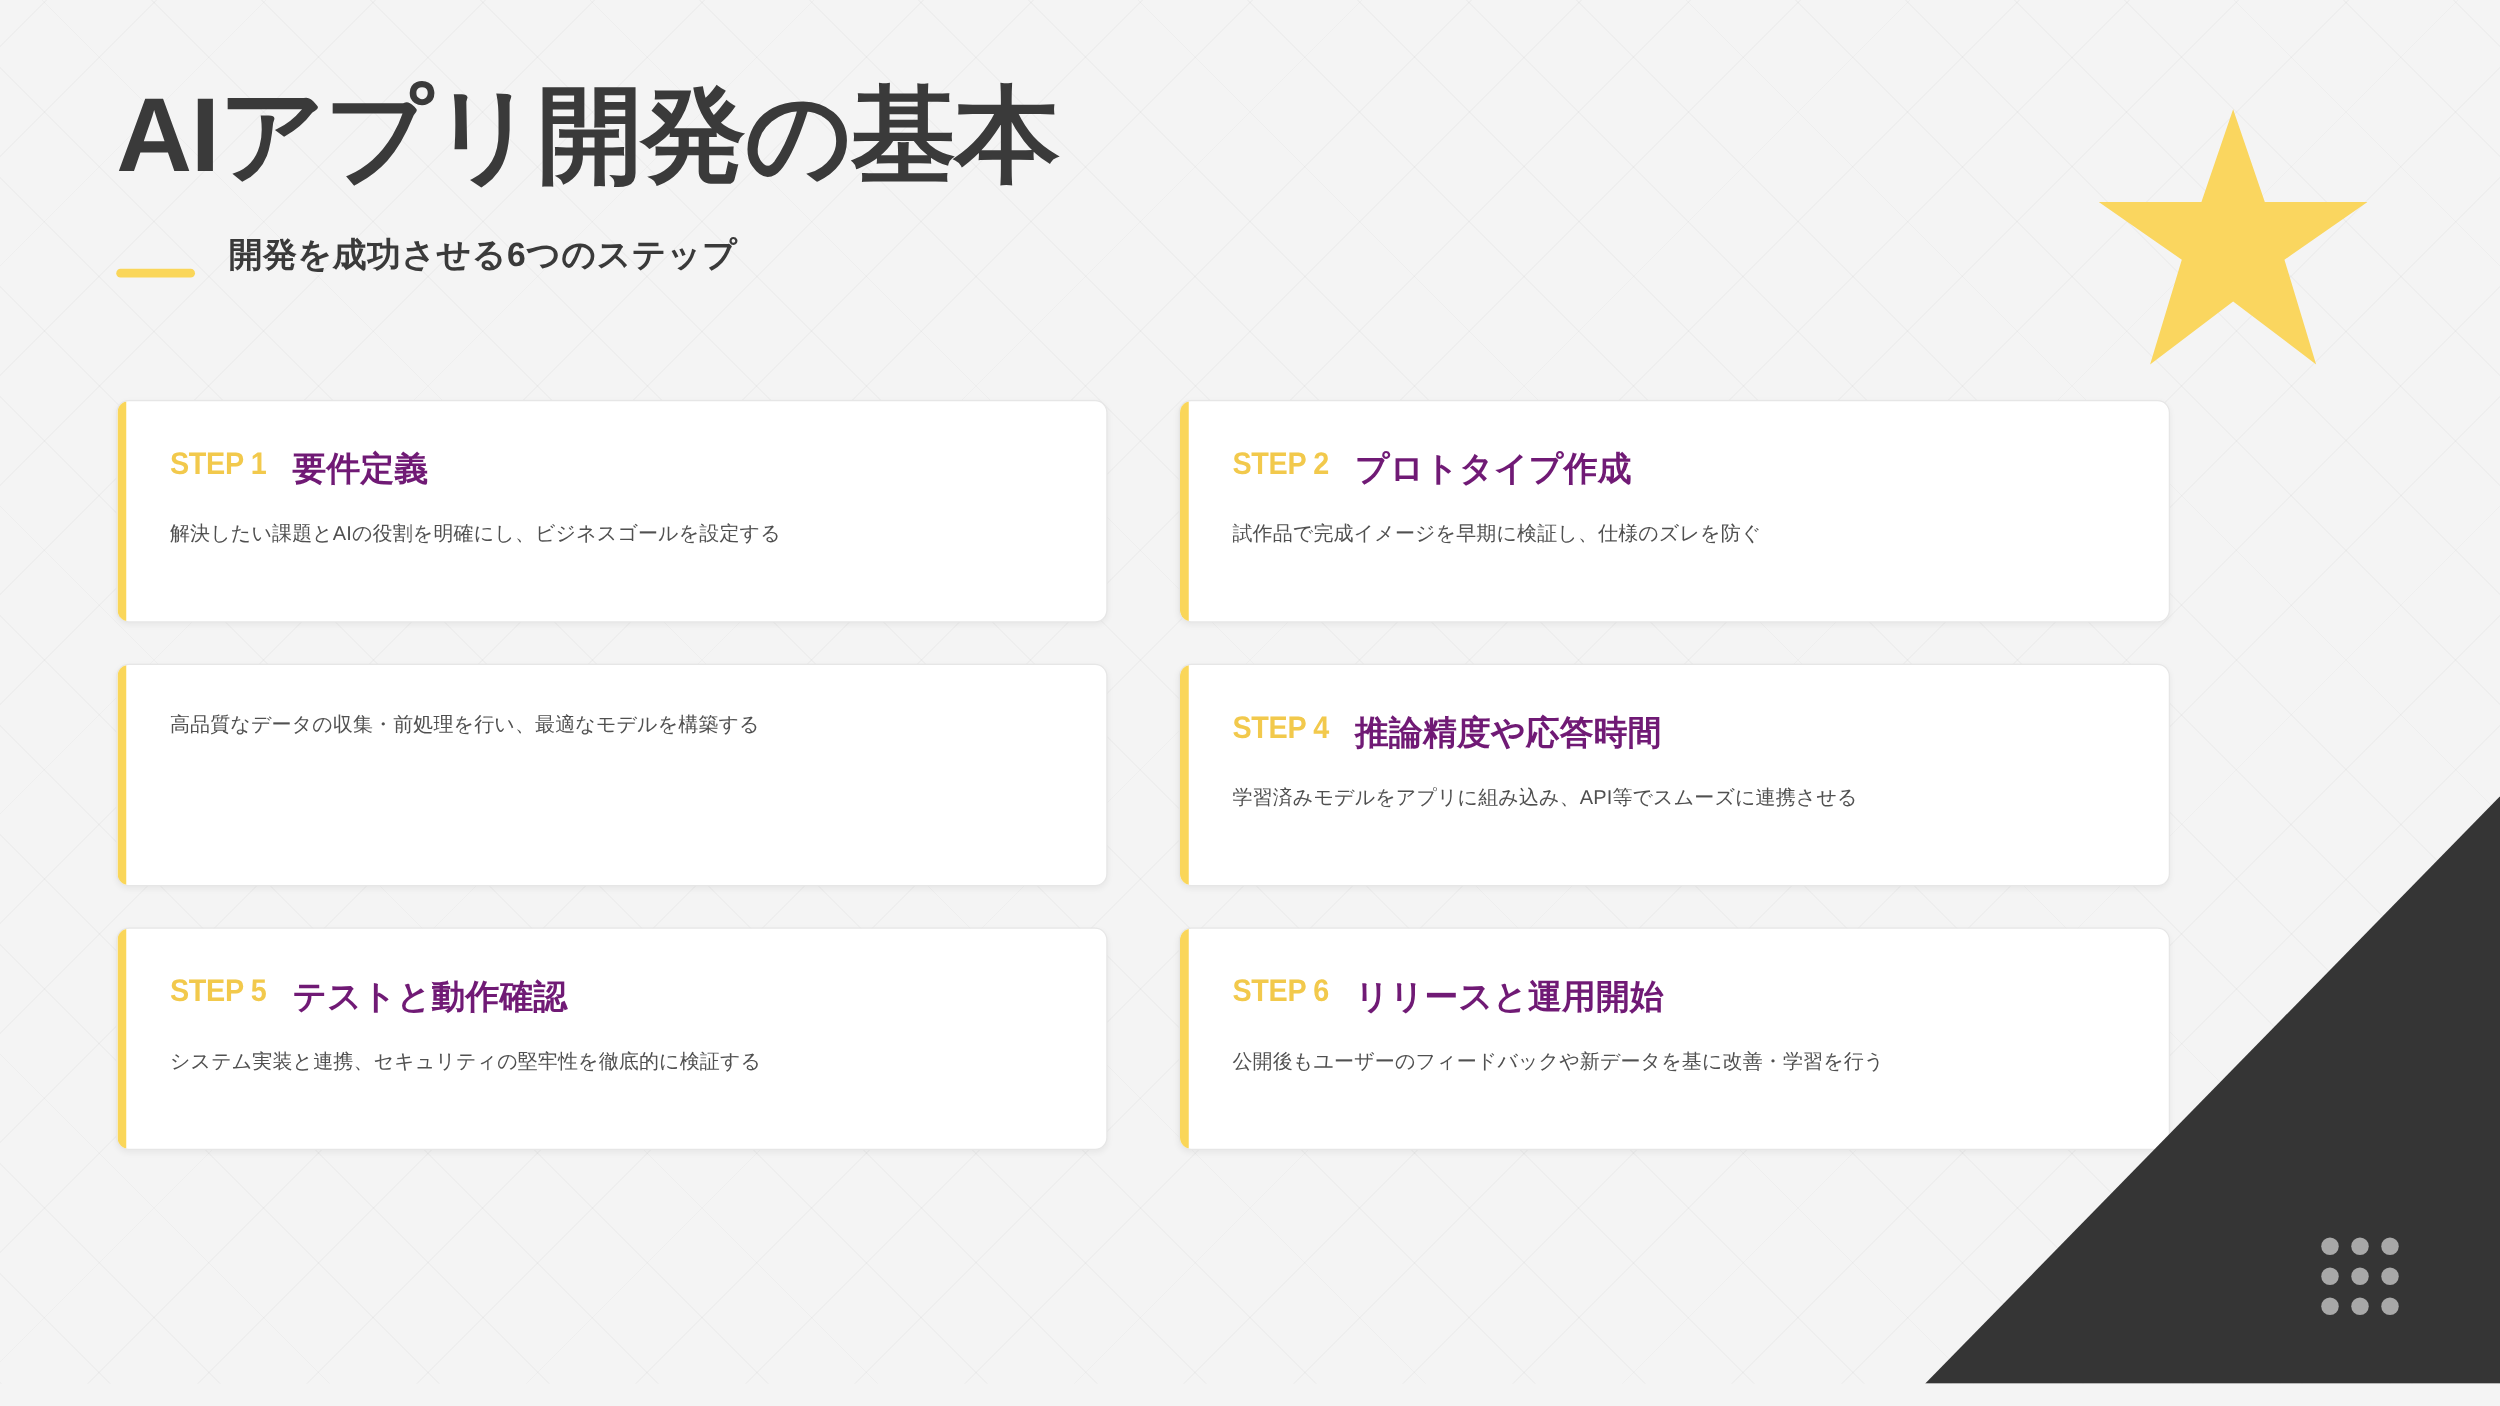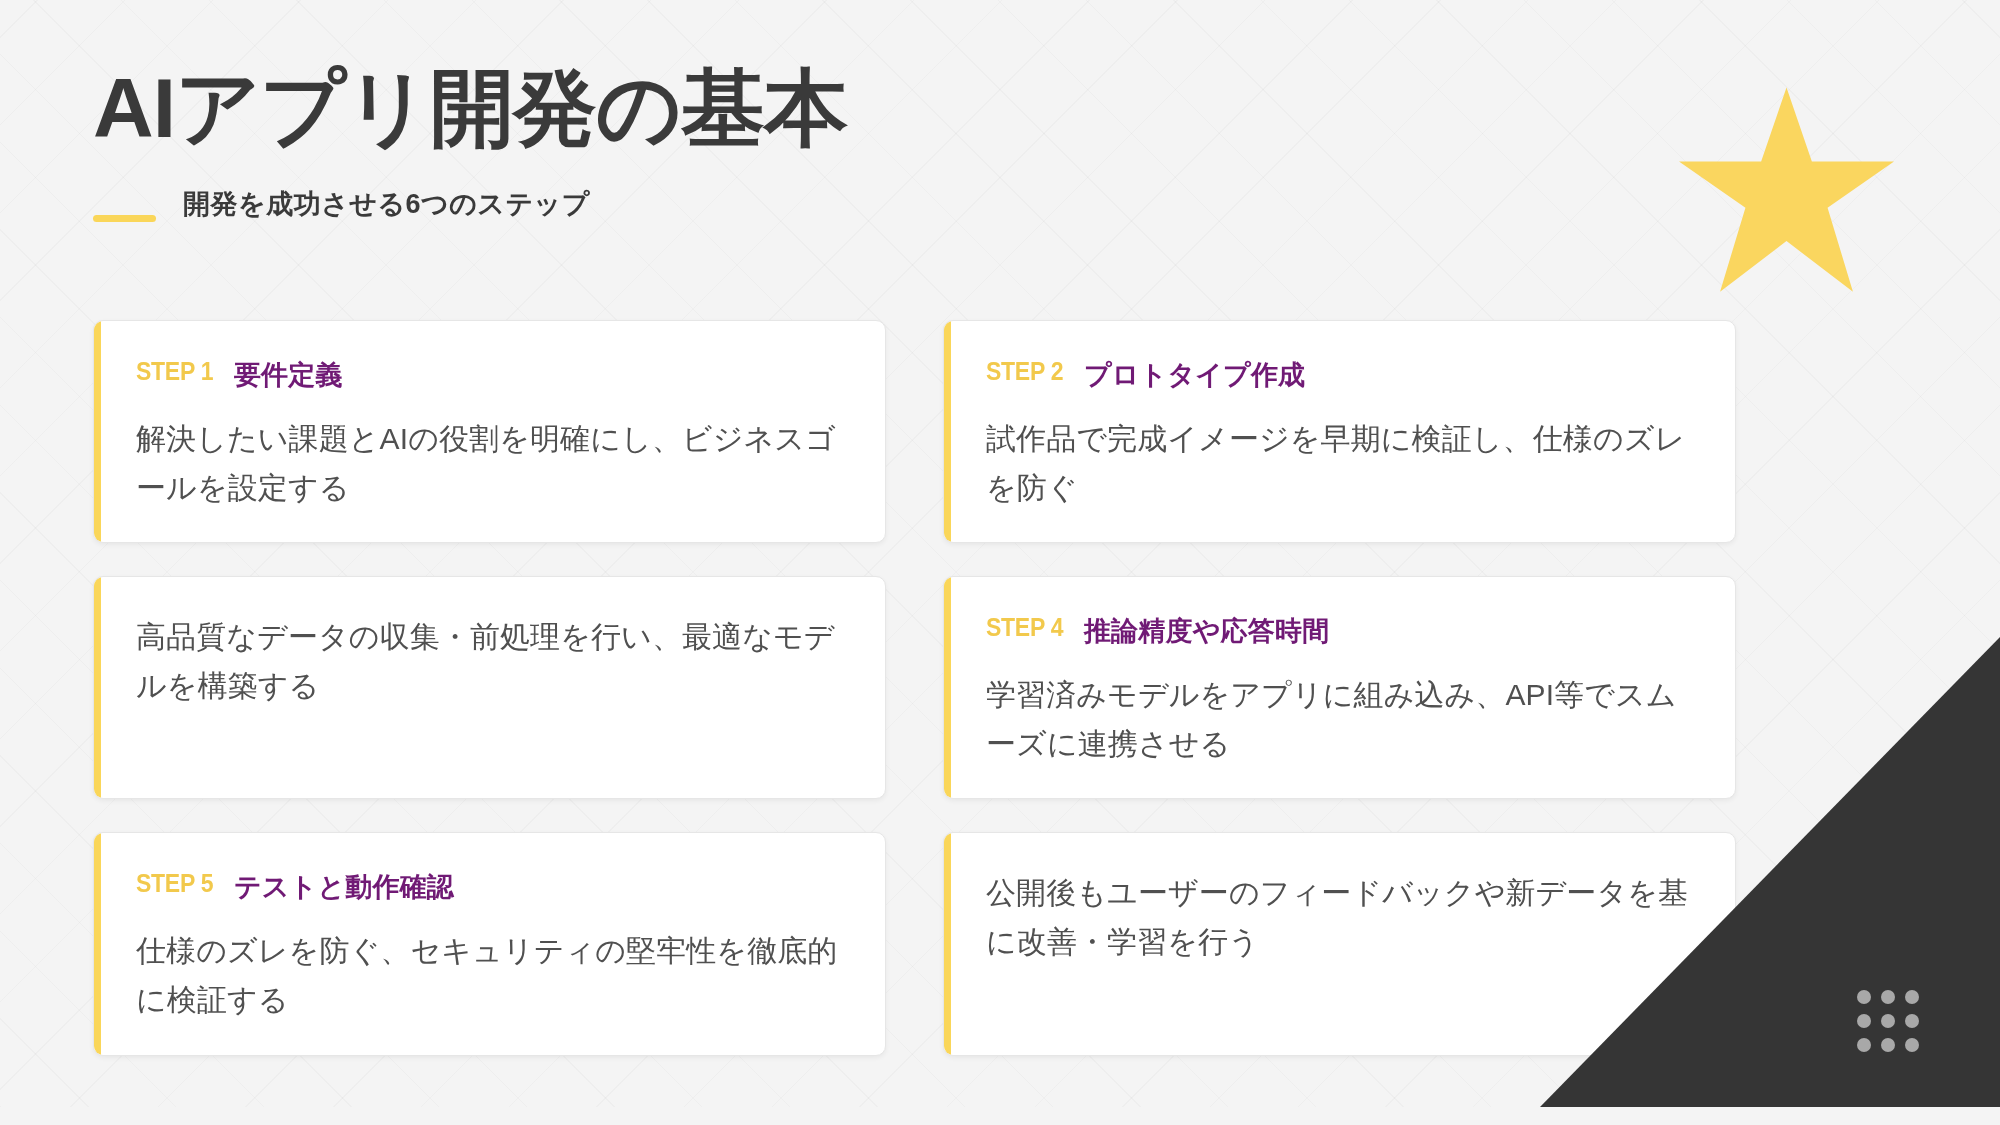--- a/index.html
+++ b/index.html
@@ -161,21 +161,21 @@
 
   .card-title {
     font-size: 27px;
     font-weight: 700;
     color: #701a75;
     margin-left: 14px;
     letter-spacing: 0.2px;
   }
 
   .card-desc {
-    font-size: 30px;
+    font-size: 16px;
     line-height: 1.62;
     color: #505050;
     letter-spacing: 0.1px;
   }
 </style>
 </head>
 <body>
 
 <div id="slide">
 
@@ -219,24 +219,28 @@
         <span class="card-title">推論精度や応答時間</span>
       </div>
       <p class="card-desc">学習済みモデルをアプリに組み込み、API等でスムーズに連携させる</p>
     </div>
 
     <div class="step-card">
       <div class="card-heading">
         <span class="step-label">STEP 5</span>
         <span class="card-title">テストと動作確認</span>
       </div>
-      <p class="card-desc">仕様のズレを防ぐ、セキュリティの堅牢性を徹底的に検証する</p>
-    </div>
-
-    <div class="step-card">
+      <p class="card-desc">システム実装と連携、セキュリティの堅牢性を徹底的に検証する</p>
+    </div>
+
+    <div class="step-card">
+      <div class="card-heading">
+        <span class="step-label">STEP 6</span>
+        <span class="card-title">リリースと運用開始</span>
+      </div>
       <p class="card-desc">公開後もユーザーのフィードバックや新データを基に改善・学習を行う</p>
     </div>
 
   </div>
 
   <div id="corner-triangle"></div>
   <div id="dot-grid">
     <span></span>
     <span></span>
     <span></span>

